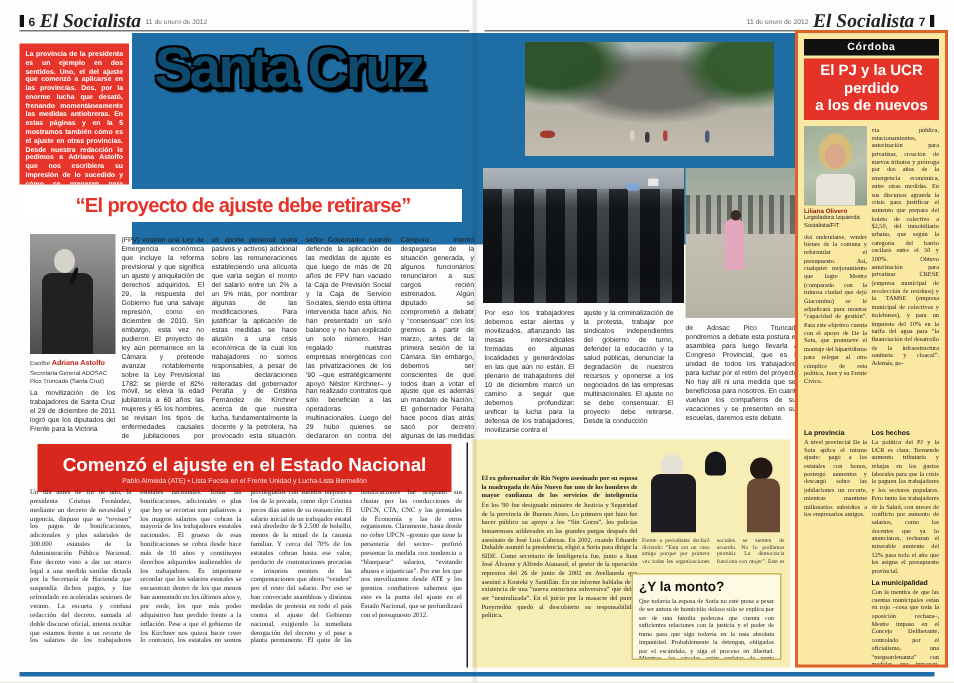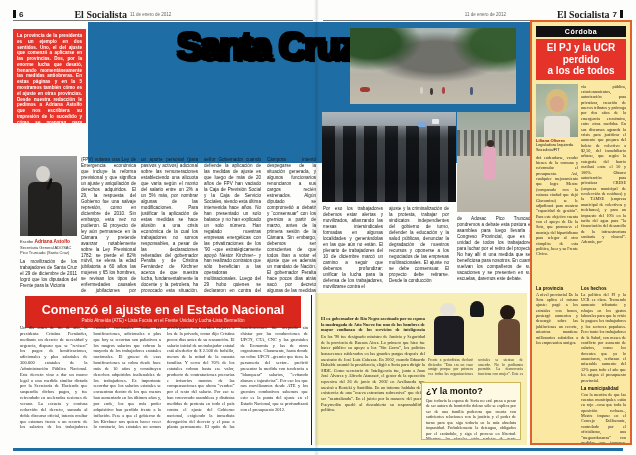--- a/index.html
+++ b/index.html
@@ -2,29 +2,29 @@
 <html><head>
 <meta charset="utf-8">
 <style>
   html,body{margin:0;padding:0;background:#e9e7e2;}
   #canvas{position:relative;width:636px;height:455px;background:#fdfdfb;overflow:hidden;
           font-family:"Liberation Sans",sans-serif;outline:1px solid #c9c6c0;}
   .abs{position:absolute;overflow:hidden;}
   .justify{text-align:justify;}
   
   .hdr{font-size:7px;color:#222;display:flex;align-items:center;gap:3px;}
-  .hdr .brand{font-family:"Liberation Serif",serif;font-weight:bold;font-size:10px;margin-left:48px;}
+  .hdr .brand{font-family:"Liberation Serif",serif;font-weight:bold;font-style:italic;font-size:13px;}
   .hdr .pg{font-weight:bold;font-size:8px;}
   .hdr .dt{font-size:4.5px;color:#666;}
   .tab{width:3px;height:8px;background:#111;}
   .rule{background:#777;height:1px;}
   
   .introbox{background:#e8352b;color:#fff;font-size:4.6px;line-height:1.26;padding:4px 4px;font-weight:bold;}
   .banner{background:#1e6da4;}
-  .headline{color:#000000;font-weight:bold;letter-spacing:-2px;text-align:right;line-height:1;
+  .headline{color:#0c4a6e;font-weight:bold;letter-spacing:-2px;text-align:left;line-height:1;
     text-shadow:-1.5px -1.5px 0 #000,1.5px -1.5px 0 #000,-1.5px 1.5px 0 #000,2.5px 2.5px 0 #000,3px 3px 1px #000;}
   .quotestrip{background:#fff;color:#e5332a;font-weight:bold;font-size:13.5px;text-align:center;
     letter-spacing:-0.5px;}
   
   .bodycol{font-size:4.6px;line-height:1.3;color:#1c1c1c;}
   .serif{font-family:"Liberation Serif",serif;}
   .capt{font-size:4px;color:#333;line-height:1.25;}
   .capt .name{color:#c32015;font-weight:bold;font-size:4.8px;}
   
   .estadobox{background:#da271d;color:#fff;text-align:center;padding-top:8px;}
@@ -111,20 +111,21 @@
     <div class="dot" style="left:96px;top:10px;width:8px;height:5px;background:#7fa8d8;border-radius:1px;"></div>
     <div class="dot" style="left:110px;top:7px;width:7px;height:5px;background:#e8e8e8;border-radius:1px;"></div>
   </div>
 
   <div class="photo ph-c" style="left:457px;top:112px;width:76px;height:100px;">
     <div class="crowd"></div>
     <div class="dot" style="left:26px;top:34px;width:13px;height:34px;background:#e3a8bd;border-radius:5px 5px 2px 2px;"></div>
     <div class="dot" style="left:30px;top:28px;width:7px;height:7px;background:#3a2c22;border-radius:50%;"></div>
   </div>
 
+  <div class="abs quotestrip" style="left:16px;top:126px;width:292px;height:22px;line-height:22px;">“El proyecto de ajuste debe retirarse”</div>
 
   <div class="photo ph-bw" style="left:20px;top:156px;width:57px;height:80px;">
     <div class="dot" style="left:16px;top:10px;width:14px;height:16px;background:#d6d2cc;border-radius:50%;"></div>
     <div class="dot" style="left:8px;top:26px;width:34px;height:54px;background:#23211f;border-radius:6px 6px 0 0;"></div>
     <div class="dot" style="left:28px;top:22px;width:3px;height:12px;background:#111;transform:rotate(20deg);"></div>
   </div>
   <div class="abs capt" style="left:20px;top:239px;width:60px;height:18px;">
     <span>Escribe</span>
     <span class="name">Adriana Astolfo</span><br>
     <span>Secretaria General ADOSAC</span><br>
@@ -162,21 +163,21 @@
     <div class="abs mujerbox" style="left:106px;top:89px;width:100px;height:58px;box-sizing:border-box;">
       <div class="mujertitle">¿Y la monto?</div>
       <div class="mujerbody justify serif">Que todavía la esposa de Soria no esté presa a pesar de ser autora de homicidio doloso sólo se explica por ser de una familia poderosa que cuenta con suficientes relaciones con la justicia y el poder de turno para que siga todavía en la más absoluta impunidad. Probablemente la detengan, obligados por el escándalo, y siga el proceso en libertad. Mientras, las cárceles están repletas de gente humilde, la gran mayoría sin condena.</div>
     </div>
   </div>
 
   <div class="abs cordoba" style="left:530px;top:20px;width:102px;height:425px;">
     <div class="kicker">Córdoba</div>
     <div class="cordtitle">
       <div>El PJ y la UCR perdido</div>
-      <div>a los de todos</div>
+      <div>a los de nuevos</div>
     </div>
     <div style="display:flex;gap:3px;margin-top:4px;">
       <div style="width:42px;flex:none;">
         <div class="photo ph-e" style="position:relative;width:42px;height:53px;">
           <div class="dot" style="left:10px;top:5px;width:22px;height:24px;background:#d8bc7c;border-radius:50% 50% 45% 45%;"></div>
           <div class="dot" style="left:14px;top:12px;width:14px;height:16px;background:#d8a888;border-radius:50%;"></div>
           <div class="dot" style="left:8px;top:32px;width:26px;height:21px;background:#e8e4da;border-radius:5px 5px 0 0;"></div>
         </div>
         <div class="cordcapt" style="margin-top:1px;">
           <span class="nm">Liliana Olivero</span><br>

